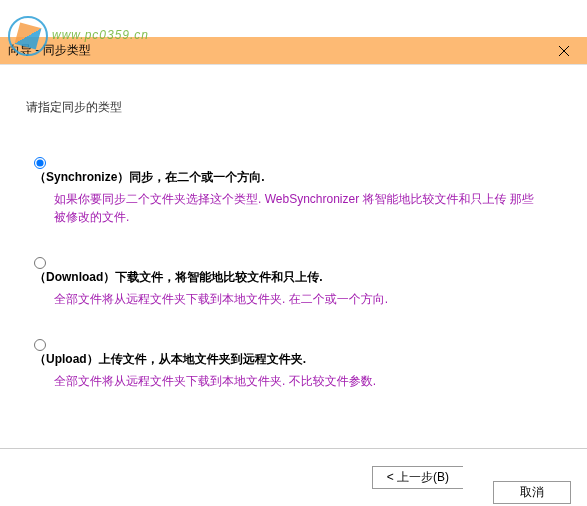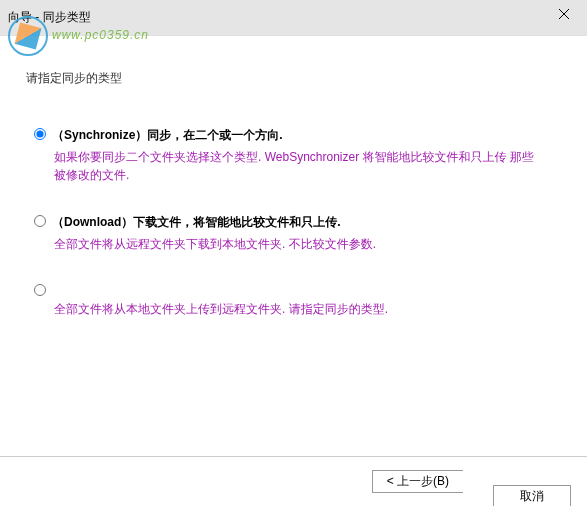--- a/index.html
+++ b/index.html
@@ -6,27 +6,28 @@
     body {
       font-family: "Microsoft YaHei", SimSun, Arial, sans-serif;
       font-size: 12px;
       background: #fff;
       width: 587px;
       height: 506px;
       overflow: hidden;
       position: relative;
     }
     .titlebar {
-      height: 36px;
-      background: #e5e5e5;
+      height: 28px;
+      background: #fdba74;
       border-bottom: 1px solid #e0e0e0;
       display: flex;
       align-items: center;
       padding-left: 8px;
       position: relative;
+      margin-top: 37px;
     }
     .titlebar-text {
       color: #000;
       font-size: 12px;
     }
     .close-btn {
       position: absolute;
       right: 0;
       top: 0;
       width: 46px;
@@ -93,21 +94,21 @@
     }
     .options {
       margin-left: 6px;
     }
     .option {
       margin-bottom: 30px;
     }
     .option-row {
       display: flex;
       align-items: flex-start;
-      gap: 6px;
+      flex-direction: column;
     }
     .radio {
       width: 12px;
       height: 12px;
       margin-top: 1px;
       flex-shrink: 0;
     }
     .option-title {
       font-weight: bold;
       color: #000;
@@ -116,21 +117,21 @@
       margin-left: 20px;
       margin-top: 4px;
       color: #a21caf;
       line-height: 1.5;
     }
     .footer {
       position: absolute;
       bottom: 0;
       left: 0;
       right: 0;
-      height: 50px;
+      height: 58px;
       border-top: 1px solid #ccc;
       display: flex;
       align-items: center;
       justify-content: flex-end;
       padding-right: 16px;
       gap: 0;
     }
     .btn {
       height: 23px;
       background: #fff;
@@ -178,28 +179,29 @@
         <span class="option-title">（Synchronize）同步，在二个或一个方向.</span>
       </div>
       <div class="option-desc">如果你要同步二个文件夹选择这个类型. WebSynchronizer 将智能地比较文件和只上传 那些被修改的文件.</div>
     </div>
 
     <div class="option">
       <div class="option-row">
         <input type="radio" name="synctype" class="radio" style="">
         <span class="option-title">（Download）下载文件，将智能地比较文件和只上传.</span>
       </div>
-      <div class="option-desc">全部文件将从远程文件夹下载到本地文件夹. 不比较文件参数.</div>
+      <div class="option-desc">全部文件将从远程文件夹下载到本地文件夹. 在二个或一个方向.</div>
     </div>
 
     <div class="option">
       <div class="option-row">
         <input type="radio" name="synctype" class="radio" style="">
+        <span class="option-title">（Upload）上传文件，从本地文件夹到远程文件夹.</span>
       </div>
-      <div class="option-desc">全部文件将从本地文件夹上传到远程文件夹. 请指定同步的类型.</div>
+      <div class="option-desc">全部文件将从远程文件夹下载到本地文件夹. 不比较文件参数.</div>
     </div>
   </div>
 </div>
 
 <div class="footer">
   <div class="btn-group">
     <button class="btn">&lt; 上一步(B)</button>
   </div>
   <button class="btn btn-cancel">取消</button>
 </div>

